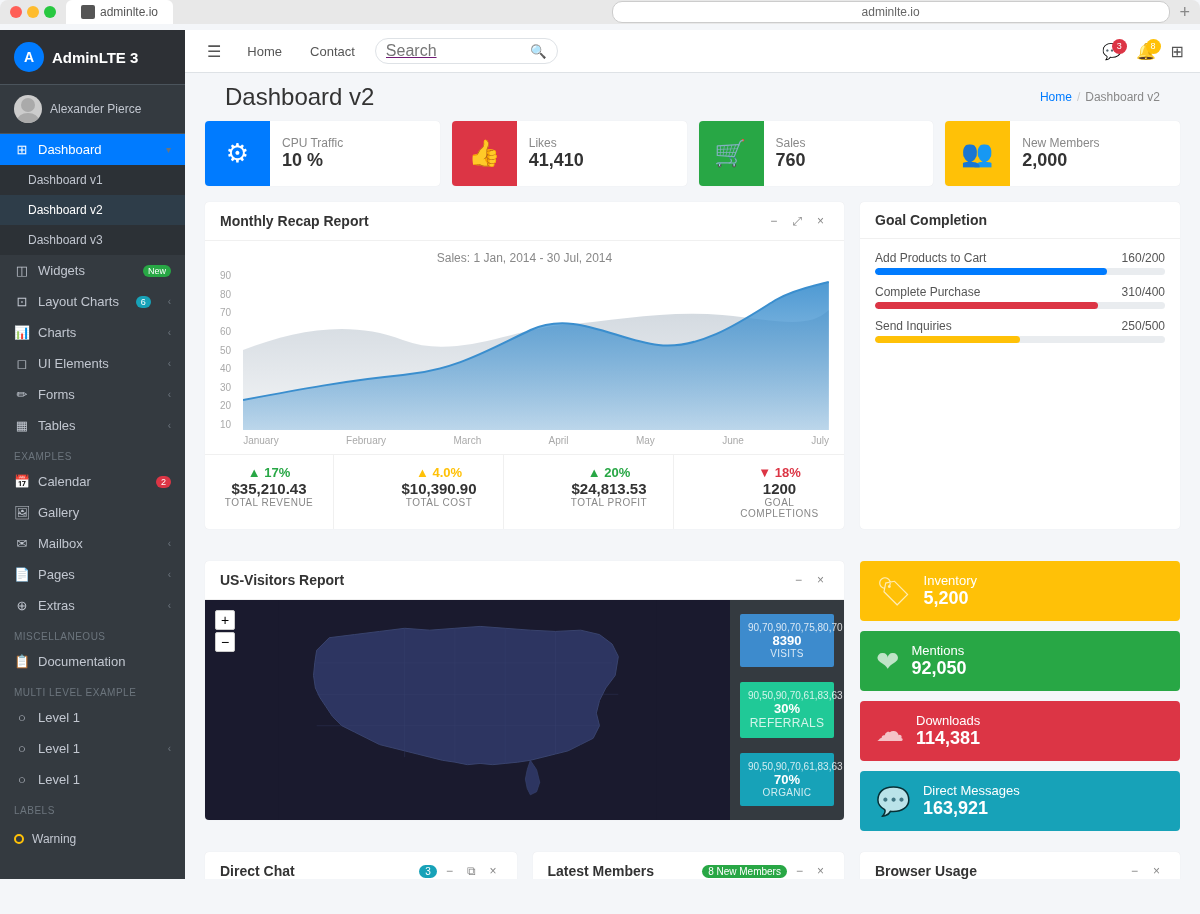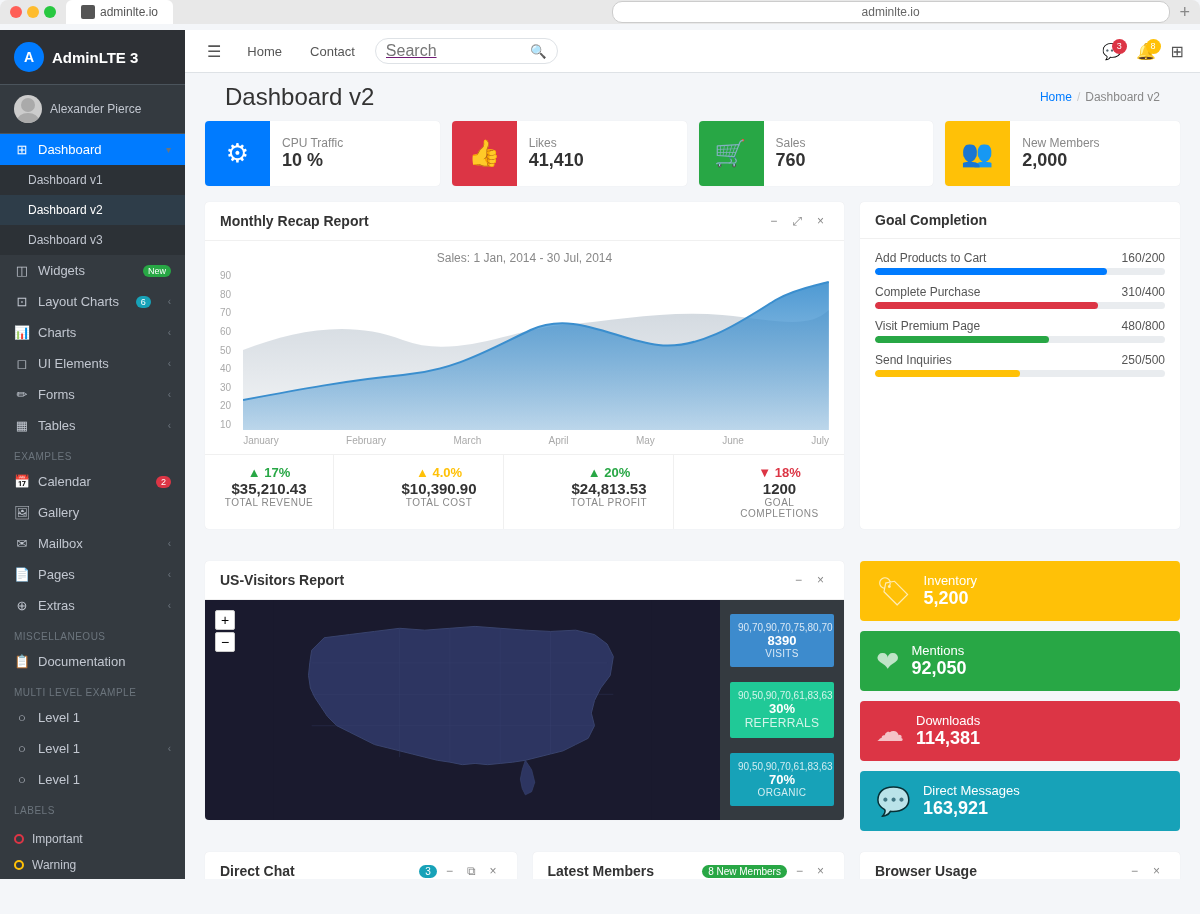--- a/index.html
+++ b/index.html
@@ -280,24 +280,20 @@
         <span class="nav-arrow">‹</span>
       </div>
       <div class="nav-item">
         <span class="nav-icon">○</span>
         <span>Level 1</span>
       </div>
 
       <div class="sidebar-section-label">LABELS</div>
       <div class="sidebar-labels">
         <div class="label-item">
-          <div class="label-dot" style="border-color: #dc3545;"></div>
-          <span>Important</span>
-        </div>
-        <div class="label-item">
           <div class="label-dot" style="border-color: #ffc107;"></div>
           <span>Warning</span>
         </div>
         <div class="label-item">
           
           
         </div>
       </div>
     </nav>
   </aside>
@@ -472,29 +468,20 @@
               <div class="goal-label">
                 <span>Complete Purchase</span>
                 <span>310/400</span>
               </div>
               <div class="progress-bar-wrap">
                   <div class="progress-bar-fill pb-red" style="width:77%"></div>
                 </div>
             </div>
             <div class="goal-item">
               <div class="goal-label">
-                <span>Visit Premium Page</span>
-                <span>480/800</span>
-              </div>
-              <div class="progress-bar-wrap">
-                  <div class="progress-bar-fill pb-green" style="width:60%"></div>
-                </div>
-            </div>
-            <div class="goal-item">
-              <div class="goal-label">
                 <span>Send Inquiries</span>
                 <span>250/500</span>
               </div>
               <div class="progress-bar-wrap">
                   <div class="progress-bar-fill pb-yellow" style="width:50%"></div>
                 </div>
             </div>
           </div>
         </div>
       </div>
@@ -527,21 +514,21 @@
                 <line x1="200" y1="45" x2="200" y2="250" stroke="#3a4570" stroke-width="0.5"></line>
                 <line x1="280" y1="45" x2="280" y2="258" stroke="#3a4570" stroke-width="0.5"></line>
                 <line x1="360" y1="45" x2="360" y2="260" stroke="#3a4570" stroke-width="0.5"></line>
                 <line x1="440" y1="50" x2="440" y2="245" stroke="#3a4570" stroke-width="0.5"></line>
                 <line x1="60" y1="150" x2="540" y2="150" stroke="#3a4570" stroke-width="0.5"></line>
                 <line x1="60" y1="200" x2="510" y2="200" stroke="#3a4570" stroke-width="0.5"></line>
                 <line x1="60" y1="100" x2="530" y2="100" stroke="#3a4570" stroke-width="0.5"></line>
               </svg>
             </div>
 
-            <div style="width:124px; background:#343a40; display:flex; flex-direction:column; justify-content:space-around; padding:10px;">
+            <div style="width:114px; background:#343a40; display:flex; flex-direction:column; justify-content:space-around; padding:10px;">
               <div style="background:#3d8bcd; padding:8px; border-radius:2px; text-align:center;">
                 <div style="font-size:10px; color:rgba(255,255,255,0.8);">90,70,90,70,75,80,70</div>
                 <div style="font-weight:700; font-size:13px; color:#fff;">8390</div>
                 <div style="font-size:10px; text-transform:uppercase; color:rgba(255,255,255,0.8); letter-spacing:0.3px;">VISITS</div>
               </div>
               <div style="background:#20c997; padding:8px; border-radius:2px; text-align:center; margin-top:6px;">
                 <div style="font-size:10px; color:rgba(255,255,255,0.8);">90,50,90,70,61,83,63</div>
                 <div style="font-weight:700; font-size:13px; color:#fff;">30%</div>
                 <div style="font-size:12px; text-transform:uppercase; color:rgba(255,255,255,0.8); letter-spacing:0.3px;">REFERRALS</div>
               </div>

